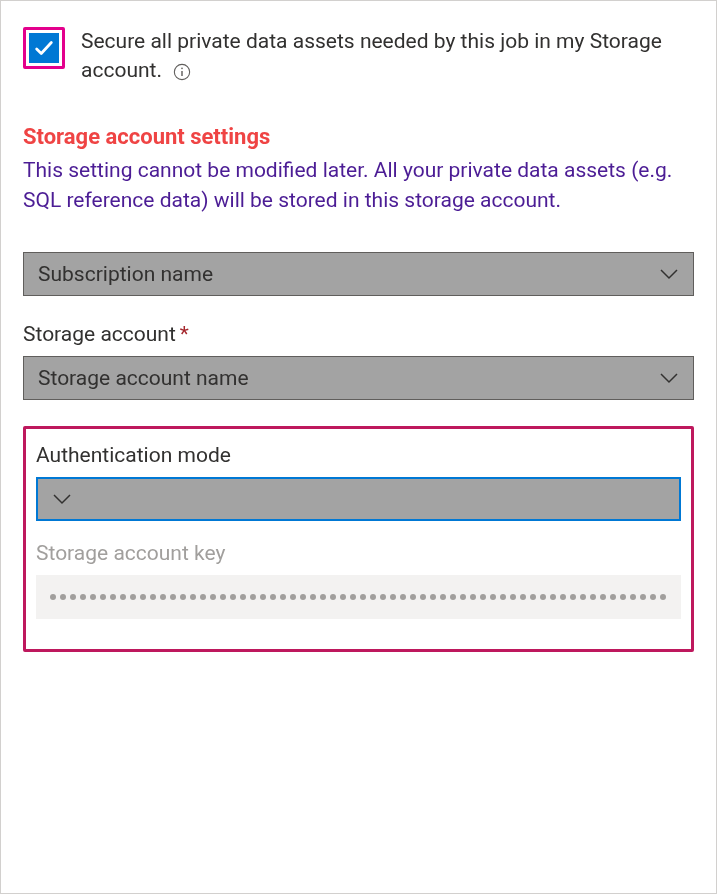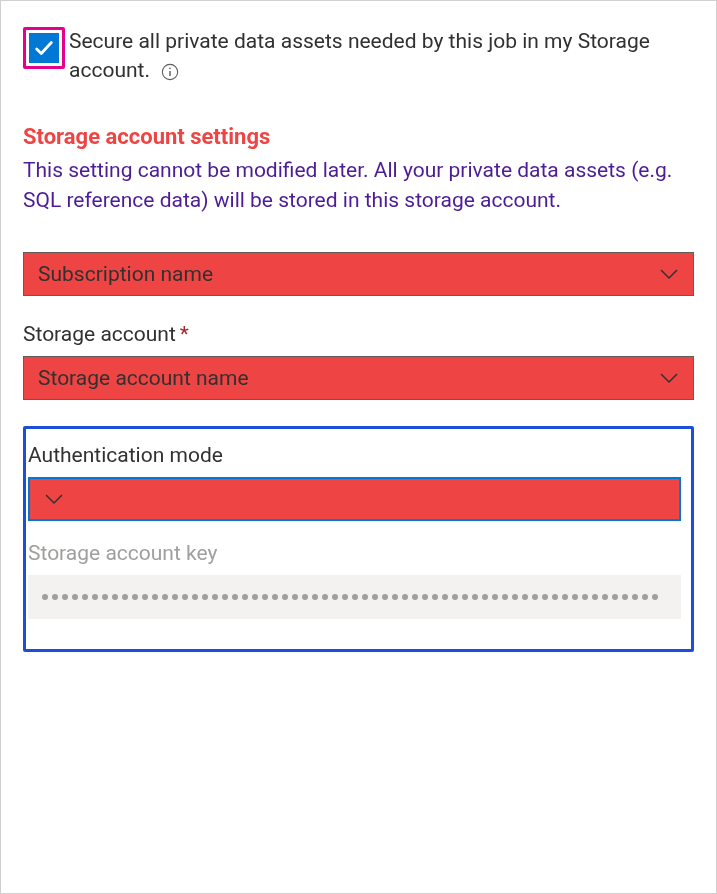--- a/index.html
+++ b/index.html
@@ -19,21 +19,21 @@
     .container {
       border: 1px solid #d2d0ce;
       width: 100%;
       height: 100%;
       padding: 26px 22px;
       position: relative;
     }
     .checkbox-row {
       display: flex;
       align-items: flex-start;
-      gap: 4px;
+      gap: 16px;
       margin-bottom: 38px;
     }
     .checkbox-highlight {
       border: 3px solid #e3008c;
       border-radius: 2px;
       padding: 3px;
       display: inline-flex;
       flex-shrink: 0;
     }
     .checkbox {
@@ -87,21 +87,21 @@
       display: block;
     }
     .required {
       color: #a4262c;
       margin-left: 4px;
     }
     .dropdown {
       width: 100%;
       height: 44px;
       border: 1px solid #605e5c;
-      background: #ef4444;
+      background: #a3a3a3;
       display: flex;
       align-items: center;
       justify-content: space-between;
       padding: 0 14px;
       font-size: 21px;
       color: #323130;
       cursor: pointer;
     }
     .dropdown.focused {
       border: 2px solid #0078d4;
@@ -113,23 +113,23 @@
       width: 20px;
       height: 14px;
     }
     .helper-text {
       font-size: 21px;
       line-height: 1.45;
       color: #323130;
       margin-top: 8px;
     }
     .auth-section {
-      border: 3px solid #1d4ed8;
+      border: 3px solid #be185d;
       border-radius: 2px;
-      padding: 14px 10px 14px 2px;
+      padding: 14px 10px 14px 10px;
       margin-top: 20px;
     }
     .auth-section .field-group {
       margin-bottom: 20px;
     }
     .auth-section .field-group:last-child {
       margin-bottom: 16px;
     }
     .disabled-label {
       color: #a19f9d;

